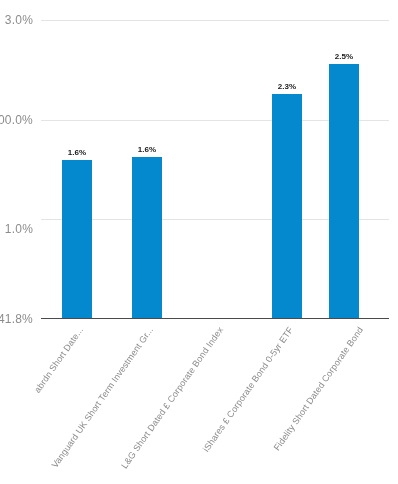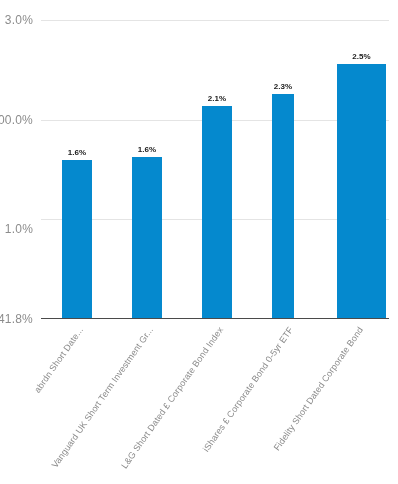--- a/index.html
+++ b/index.html
@@ -141,31 +141,27 @@
       <div class="bar-group" style="left:21px;width:30px;">
         <div class="bar" style="height:159.47px;"></div>
         <div class="bar-value" style="bottom:162.47px;">1.6%</div>
       </div>
 
       <div class="bar-group" style="left:91px;width:30px;">
         <div class="bar" style="height:162.46px;"></div>
         <div class="bar-value" style="bottom:165.46px;">1.6%</div>
       </div>
 
-      <div class="bar-group" style="left:161px;width:30px;">
-        <div class="bar" style="height:213.29px;"></div>
-        <div class="bar-value" style="bottom:216.29px;">2.1%</div>
-      </div>
 
-      <div class="bar-group" style="left:231px;width:22px;">
+      <div class="bar-group" style="left:231px;width:30px;">
         <div class="bar" style="height:225.25px;"></div>
         <div class="bar-value" style="bottom:228.25px;">2.3%</div>
       </div>
 
-      <div class="bar-group" style="left:296px;width:49px;">
+      <div class="bar-group" style="left:288px;width:30px;">
         <div class="bar" style="height:255.16px;"></div>
         <div class="bar-value" style="bottom:258.16px;">2.5%</div>
       </div>
 
     </div>
 
     <div class="axis-baseline"></div>
   </div>
 
   <div class="x-labels">

